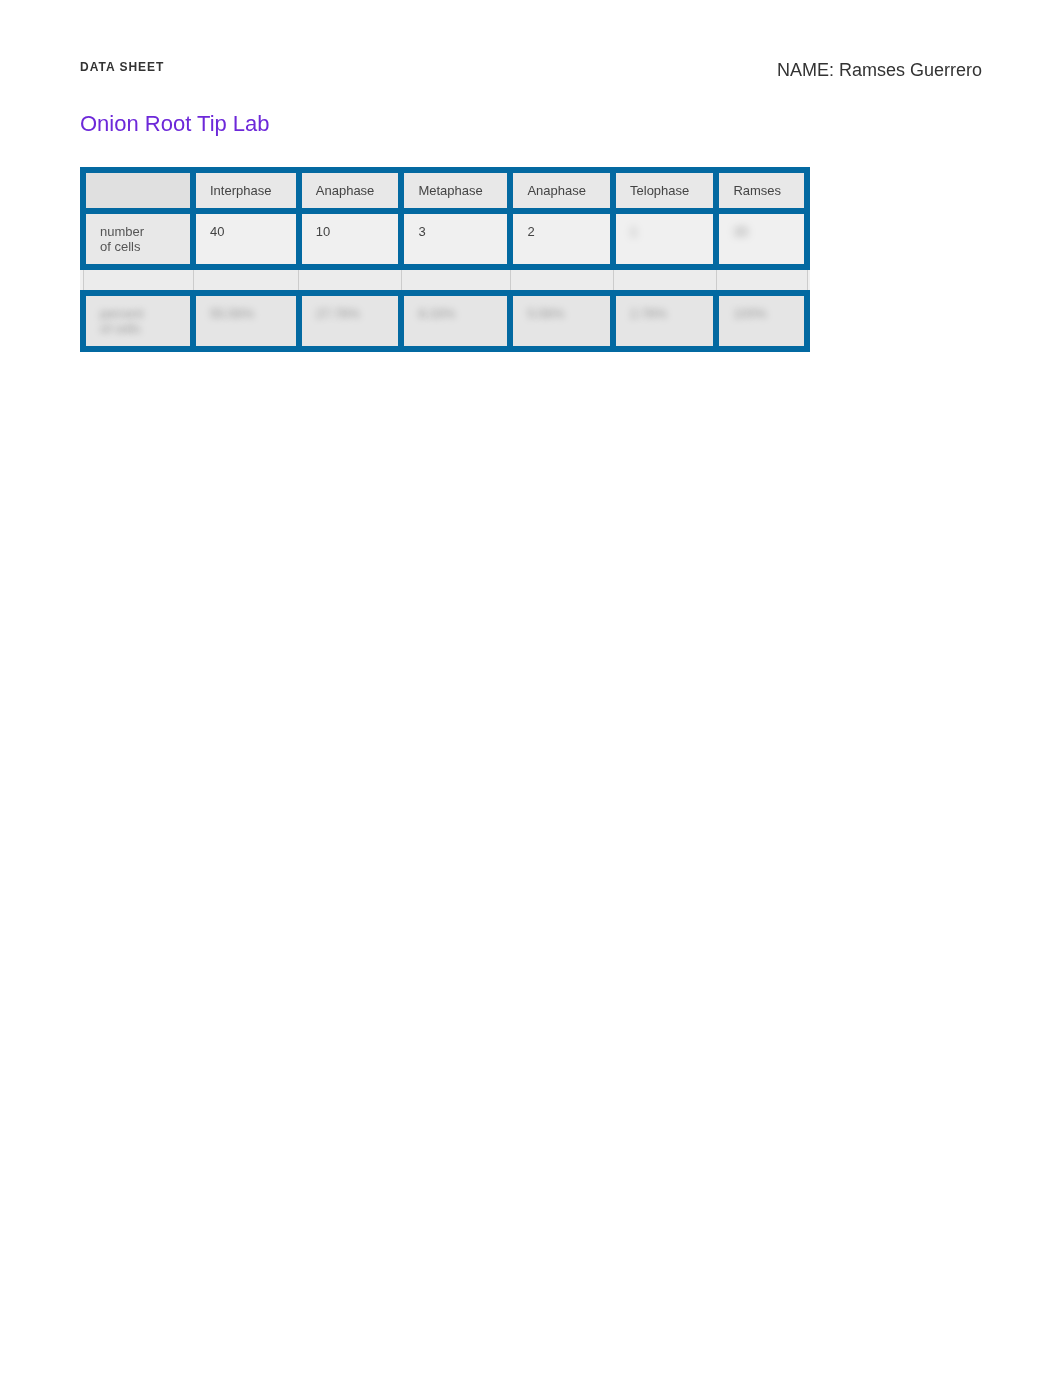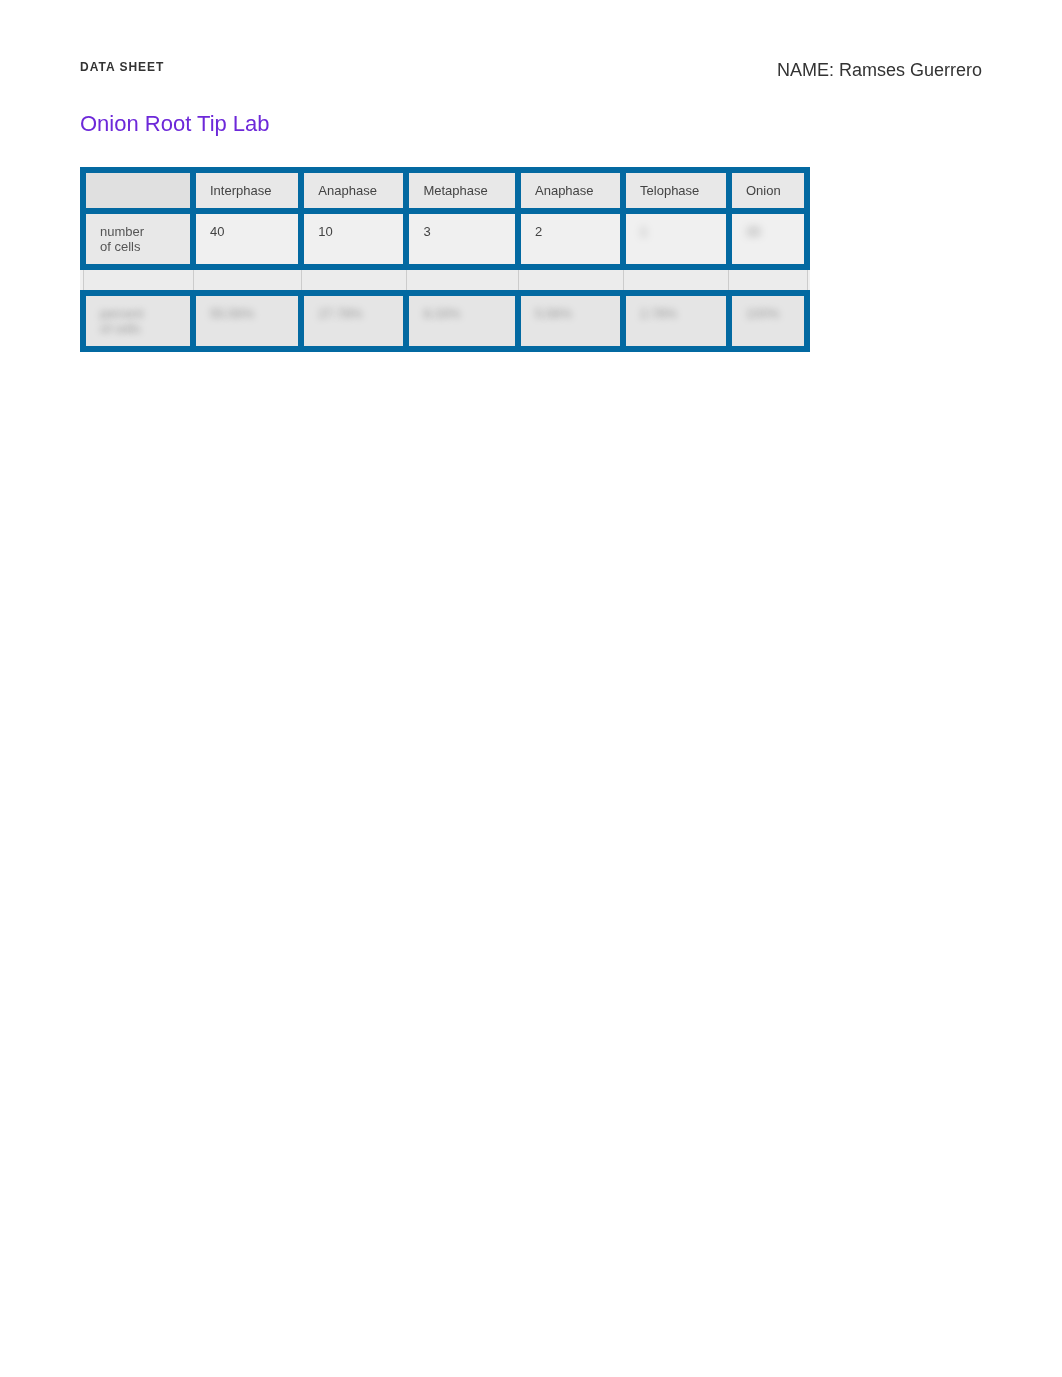--- a/index.html
+++ b/index.html
@@ -105,21 +105,21 @@
 <div class="table-wrapper">
   <table>
     <thead>
       <tr>
         <th class="empty-header"></th>
         <th>Interphase</th>
         <th>Anaphase</th>
         <th>Metaphase</th>
         <th>Anaphase</th>
         <th>Telophase</th>
-        <th>Onion</th>
+        <th>Ramses</th>
       </tr>
     </thead>
     <tbody>
 
       <tr>
         <td class="row-header">number<br>of cells</td>
         <td>40</td>
         <td>10</td>
         <td>3</td>
         <td>2</td>

